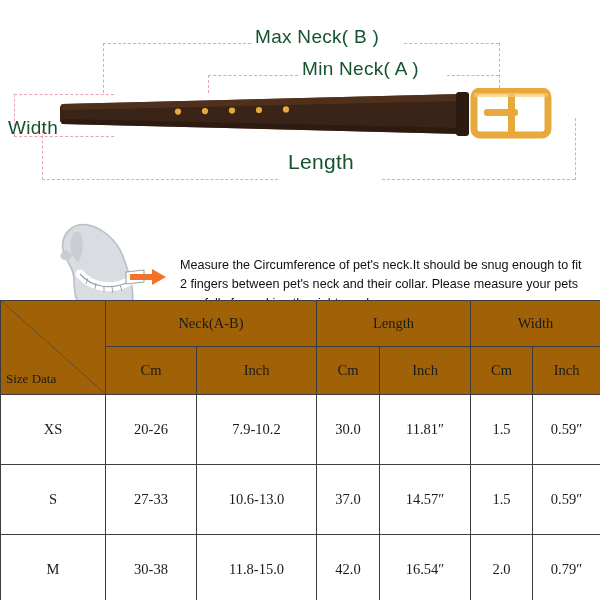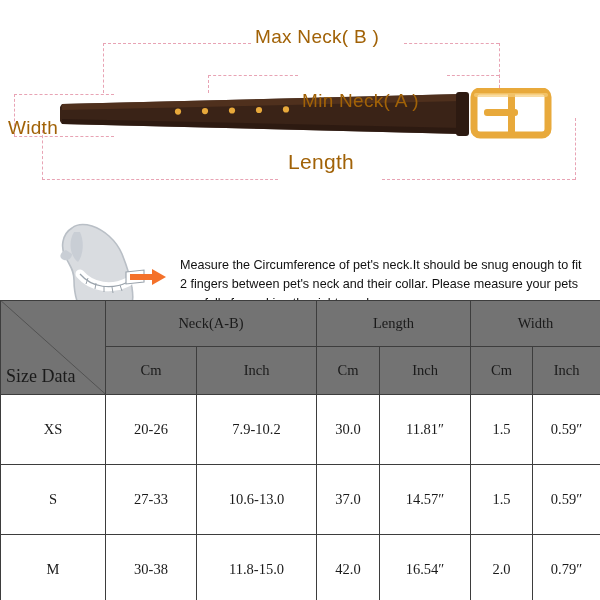--- a/index.html
+++ b/index.html
@@ -17,28 +17,28 @@
   
   #diagram {
     position: relative;
     width: 600px;
     height: 300px;
   }
 
   .dim-label {
     position: absolute;
     font-size: 19px;
-    color: #a16207;
+    color: #14532d;
     white-space: nowrap;
     letter-spacing: 0.3px;
   }
   .dim-label.big { font-size: 21px; }
 
   #label-maxneck { left: 255px; top: 26px; }
-  #label-minneck { left: 302px; top: 58px; margin-top: 32px; }
+  #label-minneck { left: 302px; top: 58px; }
   #label-width   { left: 8px;   top: 117px; }
   #label-length  { left: 288px; top: 150px; }
 
   
   .guide {
     position: absolute;
     background: transparent;
   }
   .guide.h {
     border-top: 1px dashed #e8a3b4;
@@ -94,42 +94,42 @@
   }
   #size-table th, #size-table td {
     border: 1px solid #3d3d3d;
     text-align: center;
     vertical-align: middle;
     font-weight: normal;
     font-size: 14.5px;
     color: #1a1a1a;
     padding: 0;
   }
-  .hdr-fill { background: #737373; }
+  .hdr-fill { background: #a16207; }
   #size-table tr.group-row th { height: 46px; }
   #size-table tr.unit-row th { height: 48px; }
   #size-table tbody tr td { height: 70px; margin-top: 46px; }
 
   
   .diag-cell {
     position: relative;
     overflow: hidden;
   }
   .diag-cell .diag-line {
     position: absolute;
     left: -12%;
     top: -12%;
     width: 124%;
     height: 124%;
   }
   .diag-cell .size-word {
     position: absolute;
     left: 5px;
     bottom: 7px;
-    font-size: 18px;
+    font-size: 13px;
     white-space: nowrap;
     text-align: right;
   }
 </style>
 </head>
 <body>
 
 <div id="diagram">
 
   <div class="guide h" style="left:103px; top:43px; width:148px;"></div>

